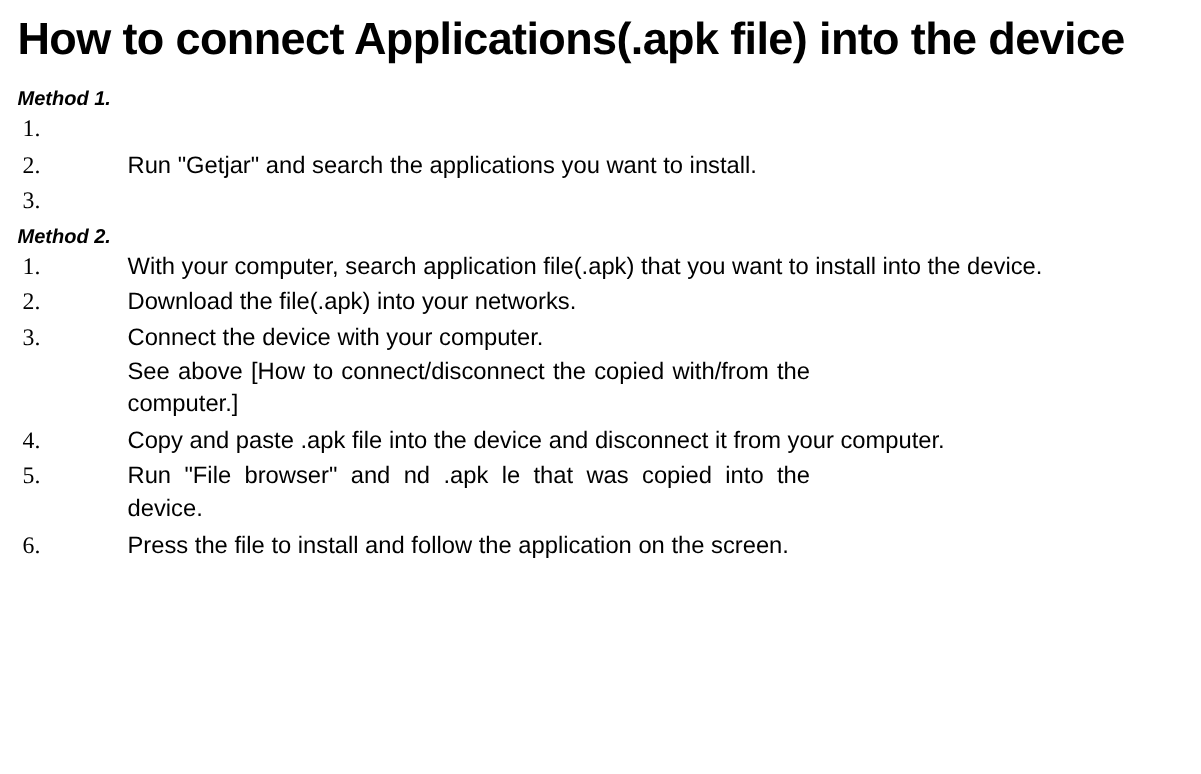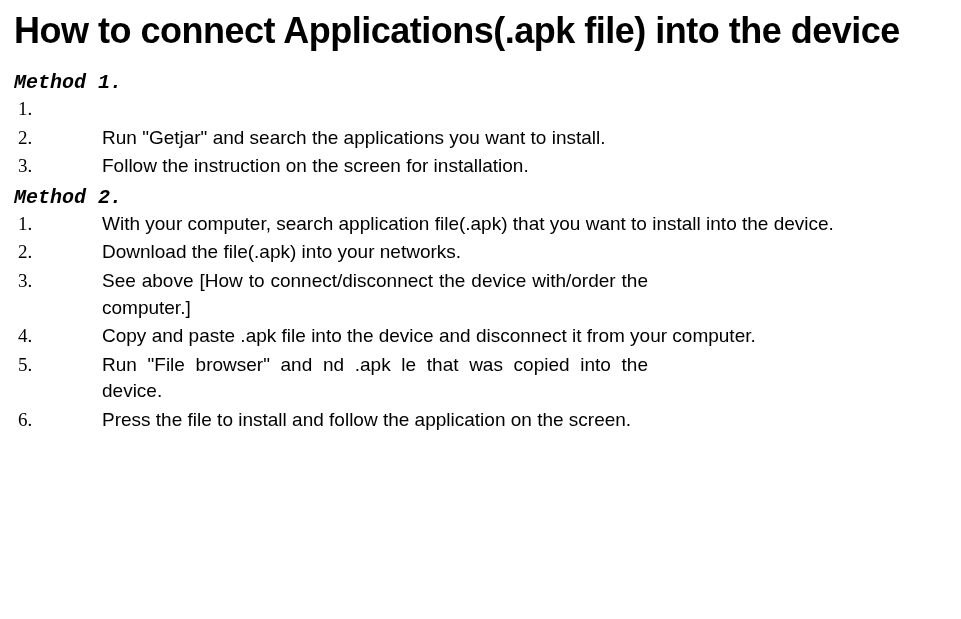--- a/index.html
+++ b/index.html
@@ -16,22 +16,22 @@
     }
     .title {
       font-family: "Century Gothic", "Futura", Arial, sans-serif;
       font-size: 36px;
       font-weight: bold;
       line-height: 1.25;
       margin-bottom: 18px;
       letter-spacing: -0.5px;
     }
     .method-heading {
-      font-family: Liberation Mono, monospace;
-      font-size: 20px;
+      font-family: Liberation Sans, sans-serif;
+      font-size: 16px;
       font-weight: bold;
       font-style: italic;
       margin-top: 6px;
       margin-bottom: 2px;
     }
     .method2 {
     }
     .list {
       list-style: none;
       padding-left: 0;
@@ -72,38 +72,38 @@
 <ul class="list">
   <li class="list-item">
     <span class="list-num">1.</span>
   </li>
   <li class="list-item">
     <span class="list-num">2.</span>
     <span class="list-text justify">Run "Getjar" and search the applications you want to install.</span>
   </li>
   <li class="list-item">
     <span class="list-num">3.</span>
-    <span class="list-text justify">Follow the instruction on the screen for installation.</span>
   </li>
 </ul>
 
 <div class="method-heading method2">Method 2.</div>
 <ul class="list">
   <li class="list-item">
     <span class="list-num">1.</span>
     <span class="list-text full-width">With your computer, search application file(.apk) that you want to install into the device.</span>
   </li>
   <li class="list-item">
     <span class="list-num">2.</span>
     <span class="list-text full-width">Download the file(.apk) into your networks.</span>
   </li>
   <li class="list-item">
     <span class="list-num">3.</span>
     <span class="list-text">
-      <span class="extra-line justify">See above [How to connect/disconnect the device with/order the computer.]</span>
+      <span class="justify" style="display:block;">Connect the device with your computer.</span>
+      <span class="extra-line justify">See above [How to connect/disconnect the copied with/from the computer.]</span>
     </span>
   </li>
   <li class="list-item">
     <span class="list-num">4.</span>
     <span class="list-text full-width">Copy and paste .apk file into the device and disconnect it from your computer.</span>
   </li>
   <li class="list-item">
     <span class="list-num">5.</span>
     <span class="list-text justify">Run "File browser" and  nd .apk  le that was copied into the device.</span>
   </li>

